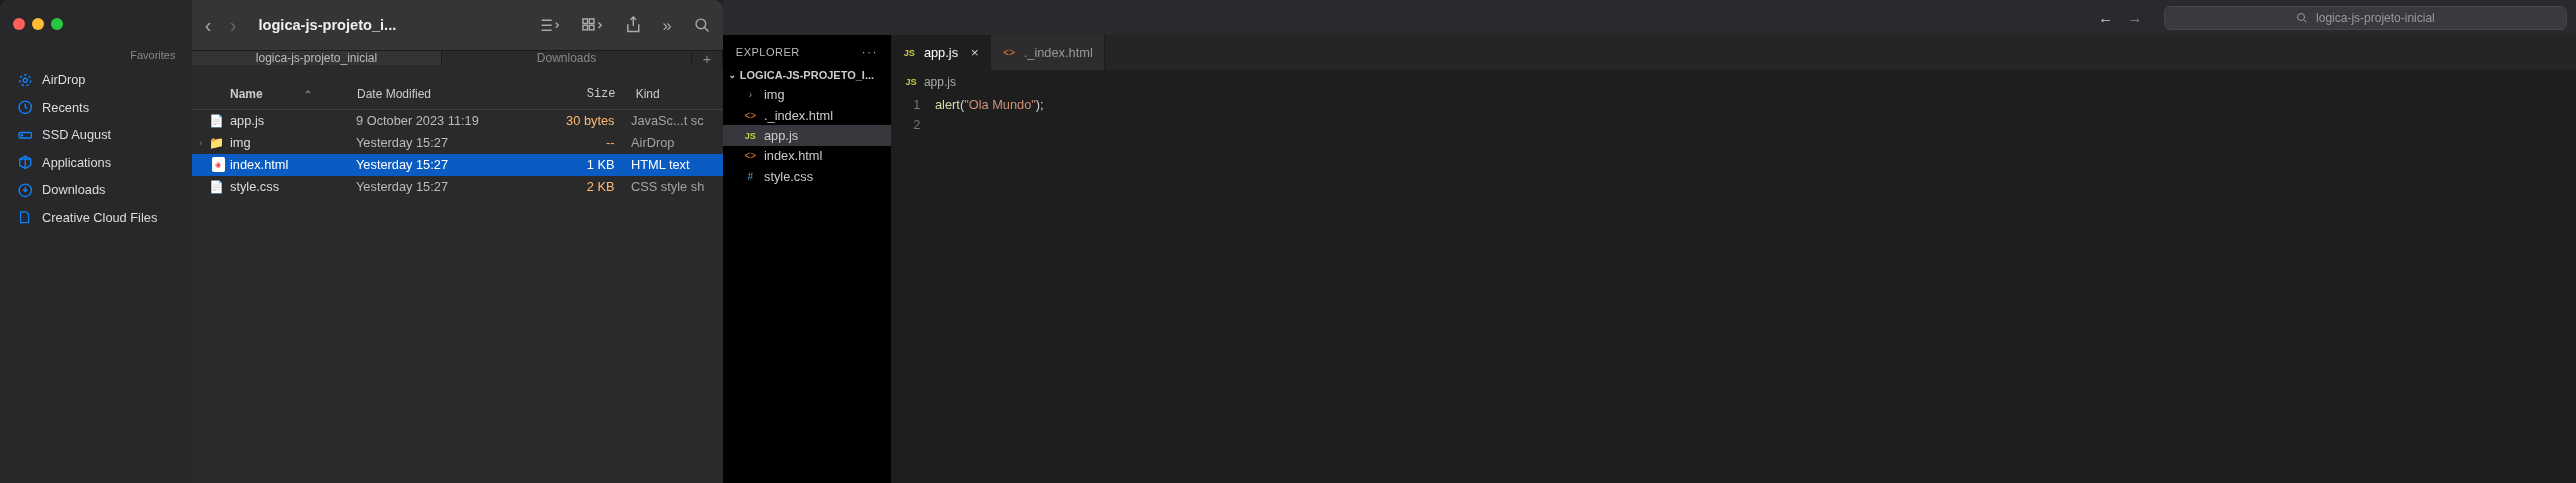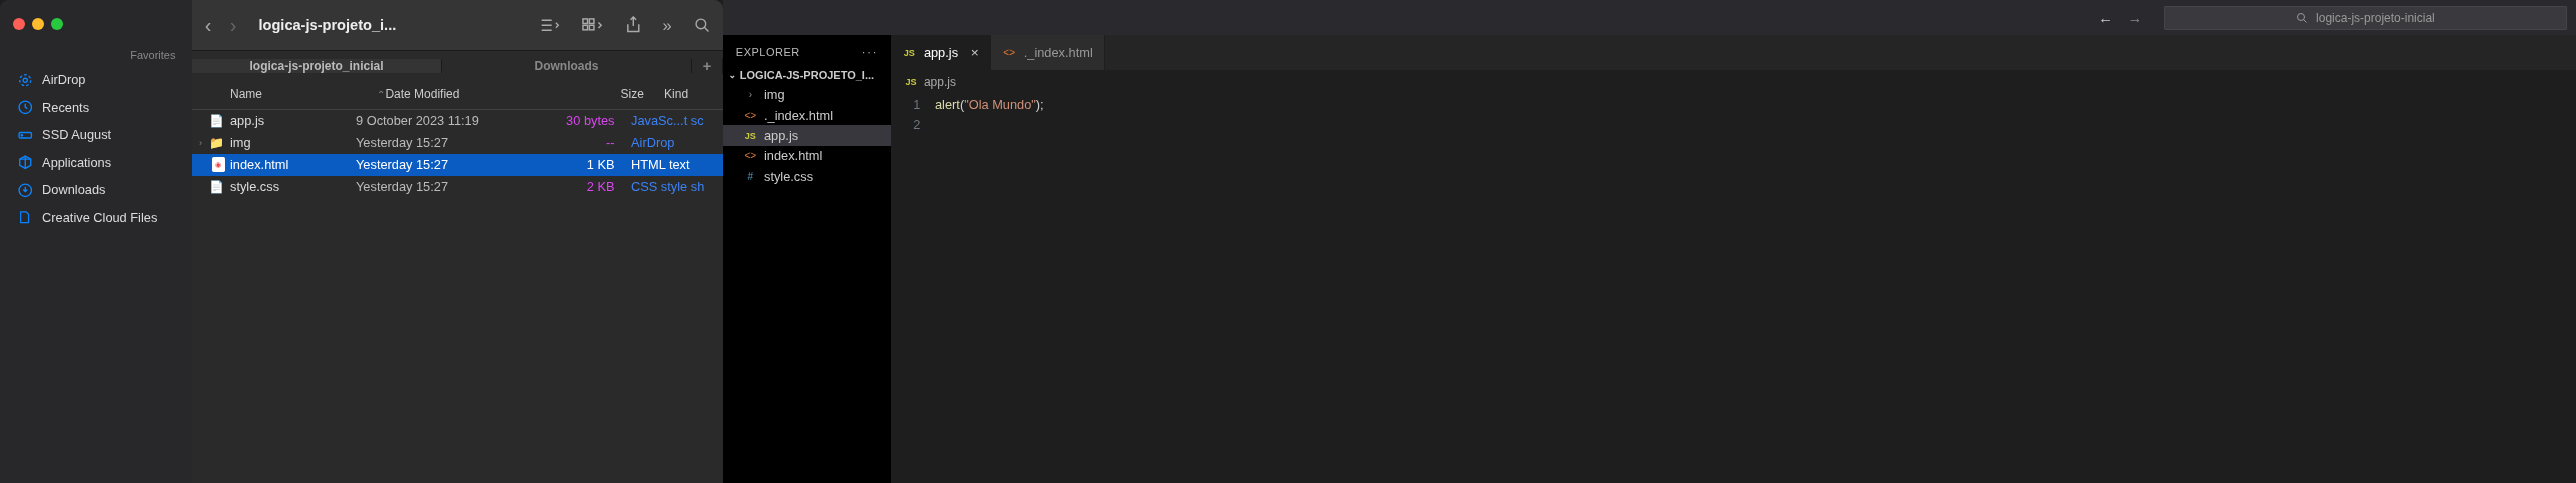--- a/index.html
+++ b/index.html
@@ -18,51 +18,51 @@
     .sidebar-icon { width: 16.5px; height: 16.5px; display: flex; align-items: center; justify-content: center; color: #0a84ff; flex-shrink: 0; }
     
     .finder-main { flex: 1; background: #2a2a2a; display: flex; flex-direction: column; }
     .finder-toolbar { height: 51px; background: #353535; display: flex; align-items: center; padding: 0 12.8px; gap: 16.5px; border-bottom: 0.9px solid #1a1a1a; }
     .toolbar-nav { display: flex; gap: 18.3px; color: #aaa; }
     .toolbar-nav span { font-size: 20px; cursor: default; }
     .finder-title { color: #eee; font-size: 14.6px; font-weight: 600; flex: 0 0 auto; margin-left: 5.5px; margin-right: auto; }
     .toolbar-right { display: flex; gap: 22px; align-items: center; color: #aaa; margin-left: auto; }
     .toolbar-icon { font-size: 16.5px; cursor: default; display: flex; align-items: center; }
     
-    .finder-tabs { display: flex; background: #2a2a2a; height: 29px; align-items: center; font-weight: bold; }
+    .finder-tabs { display: flex; background: #2a2a2a; height: 29px; align-items: flex-start; }
     .finder-tab { flex: 1; display: flex; align-items: center; justify-content: center; color: #bbb; font-size: 12px; border-right: 0.9px solid #1a1a1a; background: #343434; }
     .finder-tab.inactive { background: #2a2a2a; color: #888; }
     .finder-tab.add { flex: 0 0 31px; background: #2a2a2a; color: #888; font-size: 14.6px; }
     
     .finder-header-row { display: flex; padding: 7.3px 0; border-bottom: 0.9px solid #404040; color: #ccc; font-size: 12px; }
-    .col-name { flex: 0 0 165px; padding-left: 38px; display: flex; align-items: center; gap: 115px; }
+    .col-name { flex: 0 0 165px; padding-left: 38px; display: flex; align-items: center; gap: 41px; font-weight: bold; }
     .col-date { flex: 0 0 174px; }
-    .col-size { flex: 0 0 101px; text-align: right; padding-right: 16.5px; }
+    .col-size { flex: 0 0 101px; text-align: right; padding-right: 16.5px; font-family: Liberation Mono, monospace; }
     .col-kind { flex: 1; padding-left: 3.7px; }
     .sort-arrow { color: #888; font-size: 10px; }
     
     .file-row { display: flex; align-items: center; height: 22px; color: #ddd; font-size: 12.8px; }
     .file-row.selected { background: #0a5cc2; color: #fff; }
     .file-icon-cell { width: 38px; display: flex; justify-content: flex-end; align-items: center; padding-right: 5.5px; gap: 1.8px; }
     .disclosure { color: #888; font-size: 9.1px; width: 9.1px; }
     .file-icon { width: 14.6px; height: 14.6px; display: flex; align-items: center; justify-content: center; font-size: 12px; }
     .file-name { flex: 0 0 126px; }
     .file-date { flex: 0 0 174px; color: #bbb; }
     .file-row.selected .file-date { color: #fff; }
-    .file-size { flex: 0 0 101px; text-align: right; padding-right: 16.5px; color: #d946ef; }
+    .file-size { flex: 0 0 101px; text-align: right; padding-right: 16.5px; color: #fdba74; }
     .file-row.selected .file-size { color: #fff; }
-    .file-kind { flex: 1; color: #3b82f6; white-space: nowrap; overflow: hidden; }
+    .file-kind { flex: 1; color: #a3a3a3; white-space: nowrap; overflow: hidden; }
     .file-row.selected .file-kind { color: #fff; }
     
     
     .vscode { flex: 1; background: #1e1e1e; display: flex; flex-direction: column; }
     .vscode-titlebar { height: 35px; background: #2a2a2e; display: flex; align-items: center; padding: 0 9.1px; gap: 9.1px; }
     .titlebar-nav { display: flex; gap: 14.6px; color: #888; margin-left: auto; }
     .titlebar-nav span:first-child { color: #ccc; }
-    .titlebar-search { flex: 0 0 403px; height: 24px; background: #3a3a3e; border: 0.9px solid #454549; border-radius: 1px; display: flex; align-items: center; justify-content: center; color: #999; font-size: 12px; gap: 8px; margin-left: 12.8px; }
+    .titlebar-search { flex: 0 0 403px; height: 24px; background: #3a3a3e; border: 0.9px solid #454549; border-radius: 6px; display: flex; align-items: center; justify-content: center; color: #999; font-size: 12px; gap: 8px; margin-left: 12.8px; }
     
     .vscode-body { flex: 1; display: flex; }
     .vscode-sidebar { width: 168px; background: #000000; }
     .explorer-header { display: flex; align-items: center; justify-content: space-between; padding: 11px 12.8px 7.3px; color: #bbb; font-size: 11px; letter-spacing: 0.5px; }
     .explorer-dots { color: #bbb; letter-spacing: 1.8px; cursor: default; }
     .project-header { display: flex; align-items: center; gap: 3.7px; padding: 3.7px 5.5px; color: #ccc; font-size: 11px; font-weight: 600; }
     .chevron-down { font-size: 9.1px; }
     .tree-item { display: flex; align-items: center; gap: 6.4px; padding: 2.7px 0 2.7px 20px; color: #ccc; font-size: 12.8px; cursor: default; }
     .tree-item.active { background: #37373d; }
     .tree-icon { width: 14.6px; display: flex; justify-content: center; font-size: 10px; }

